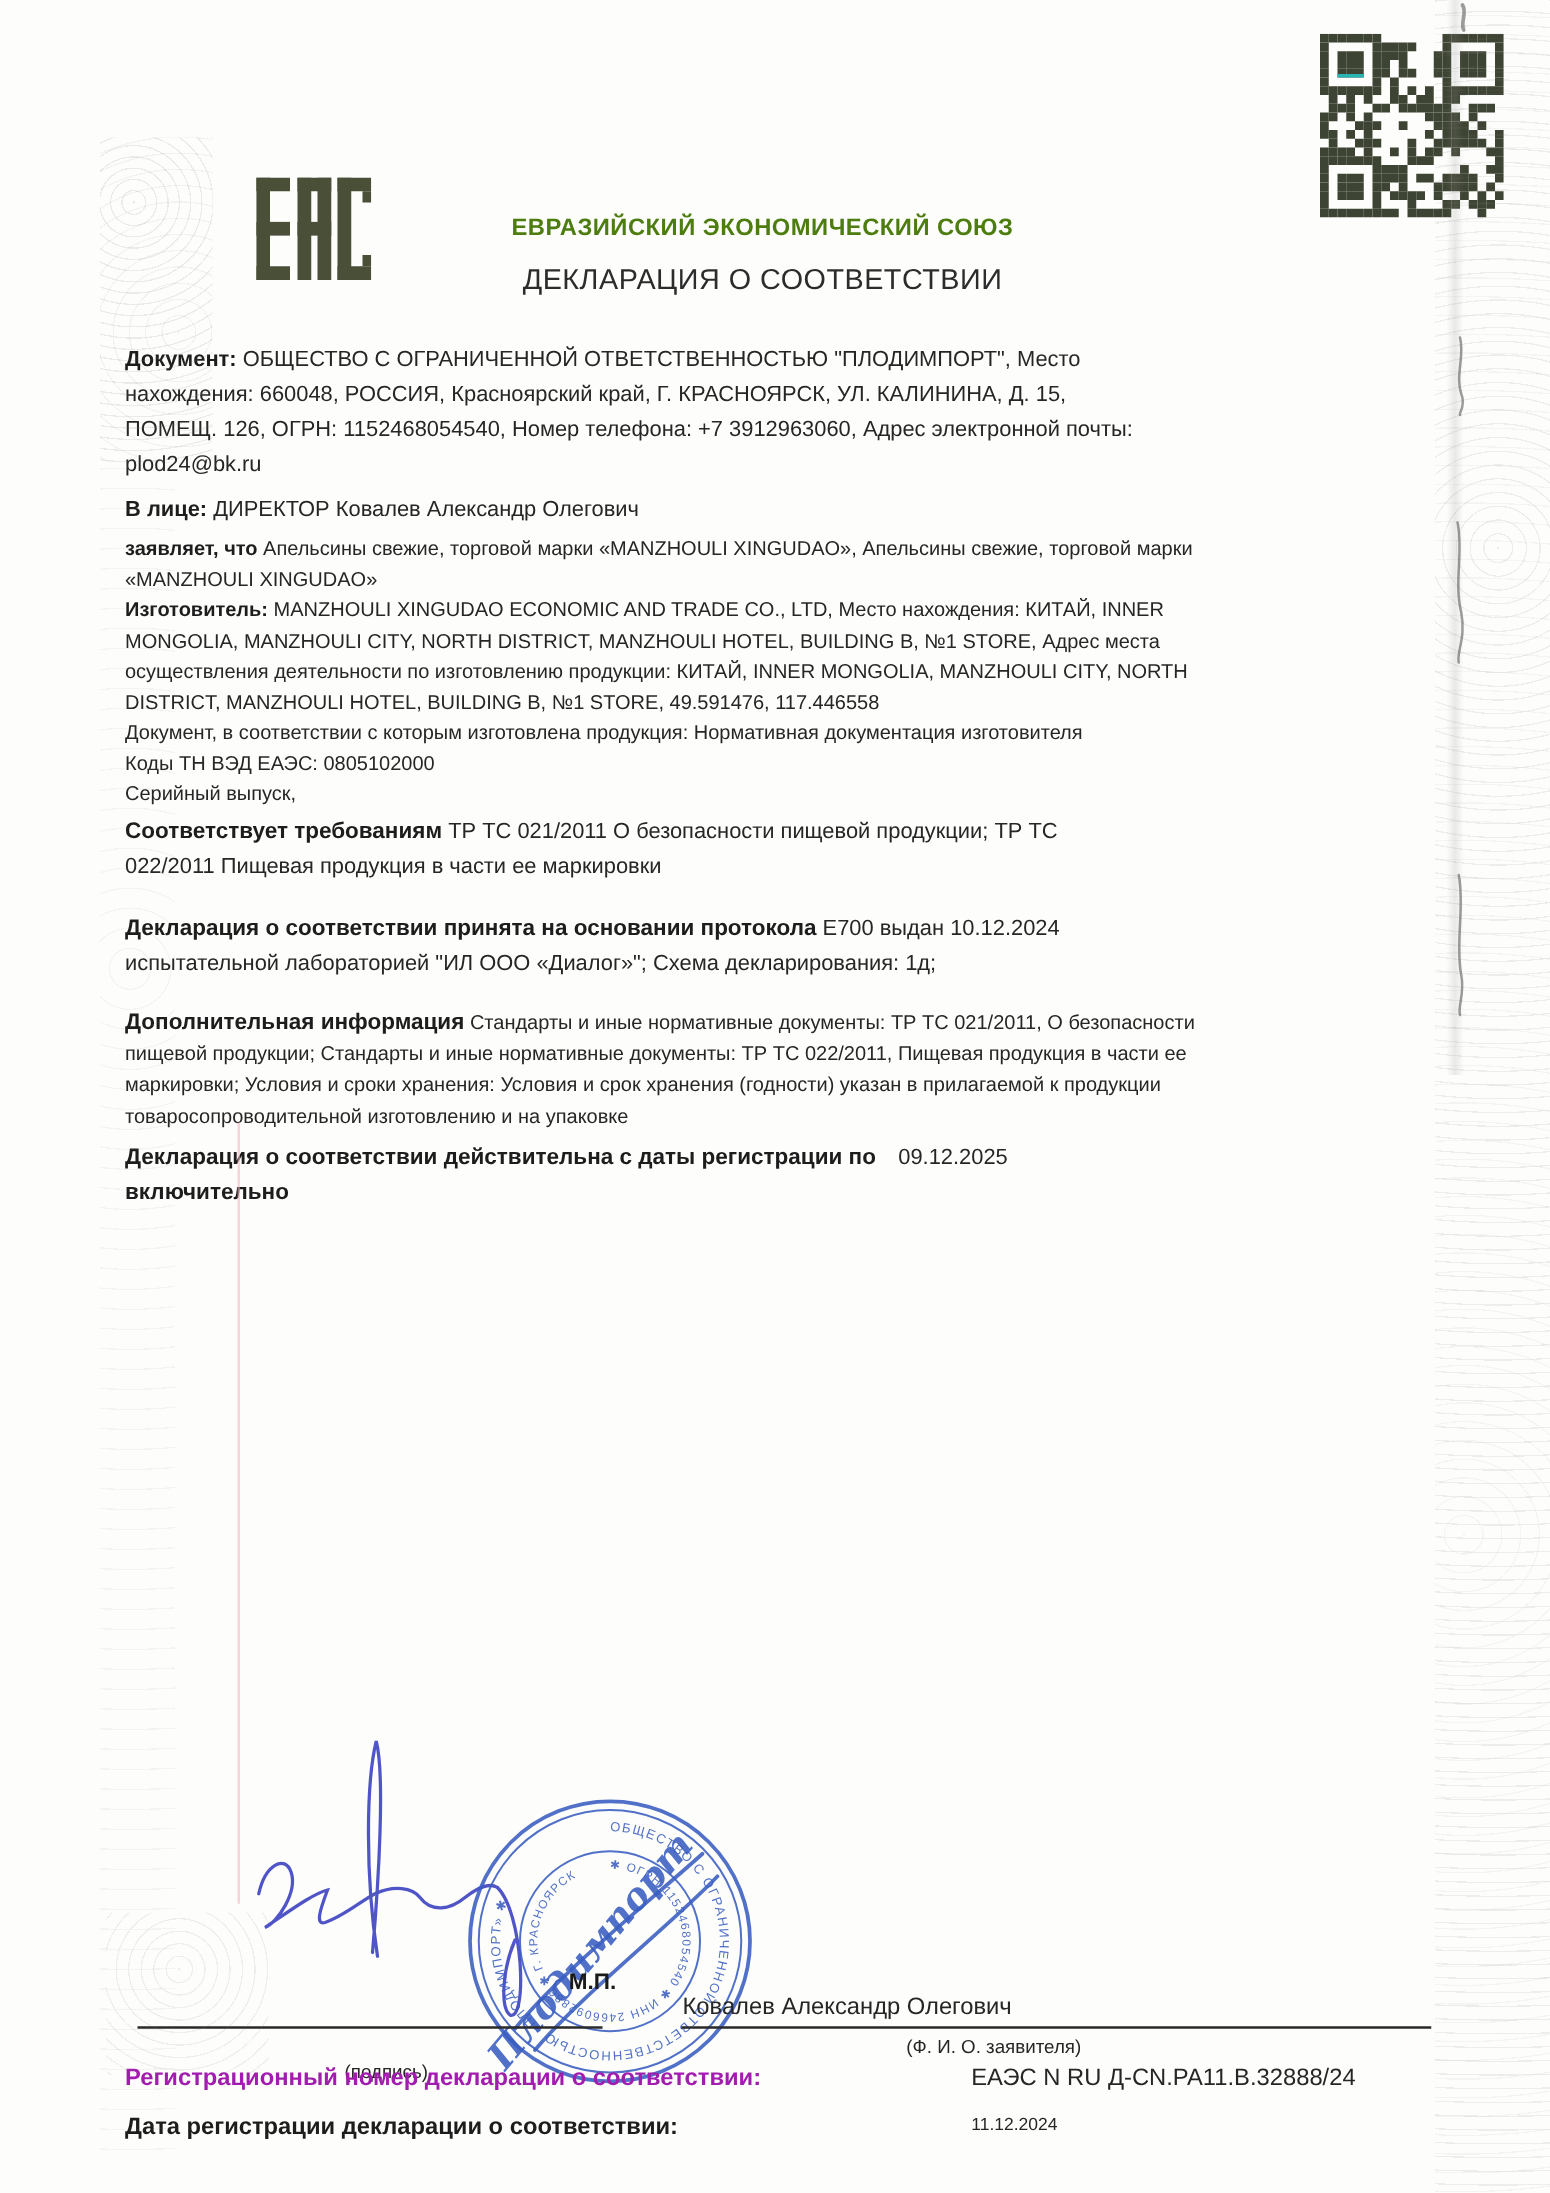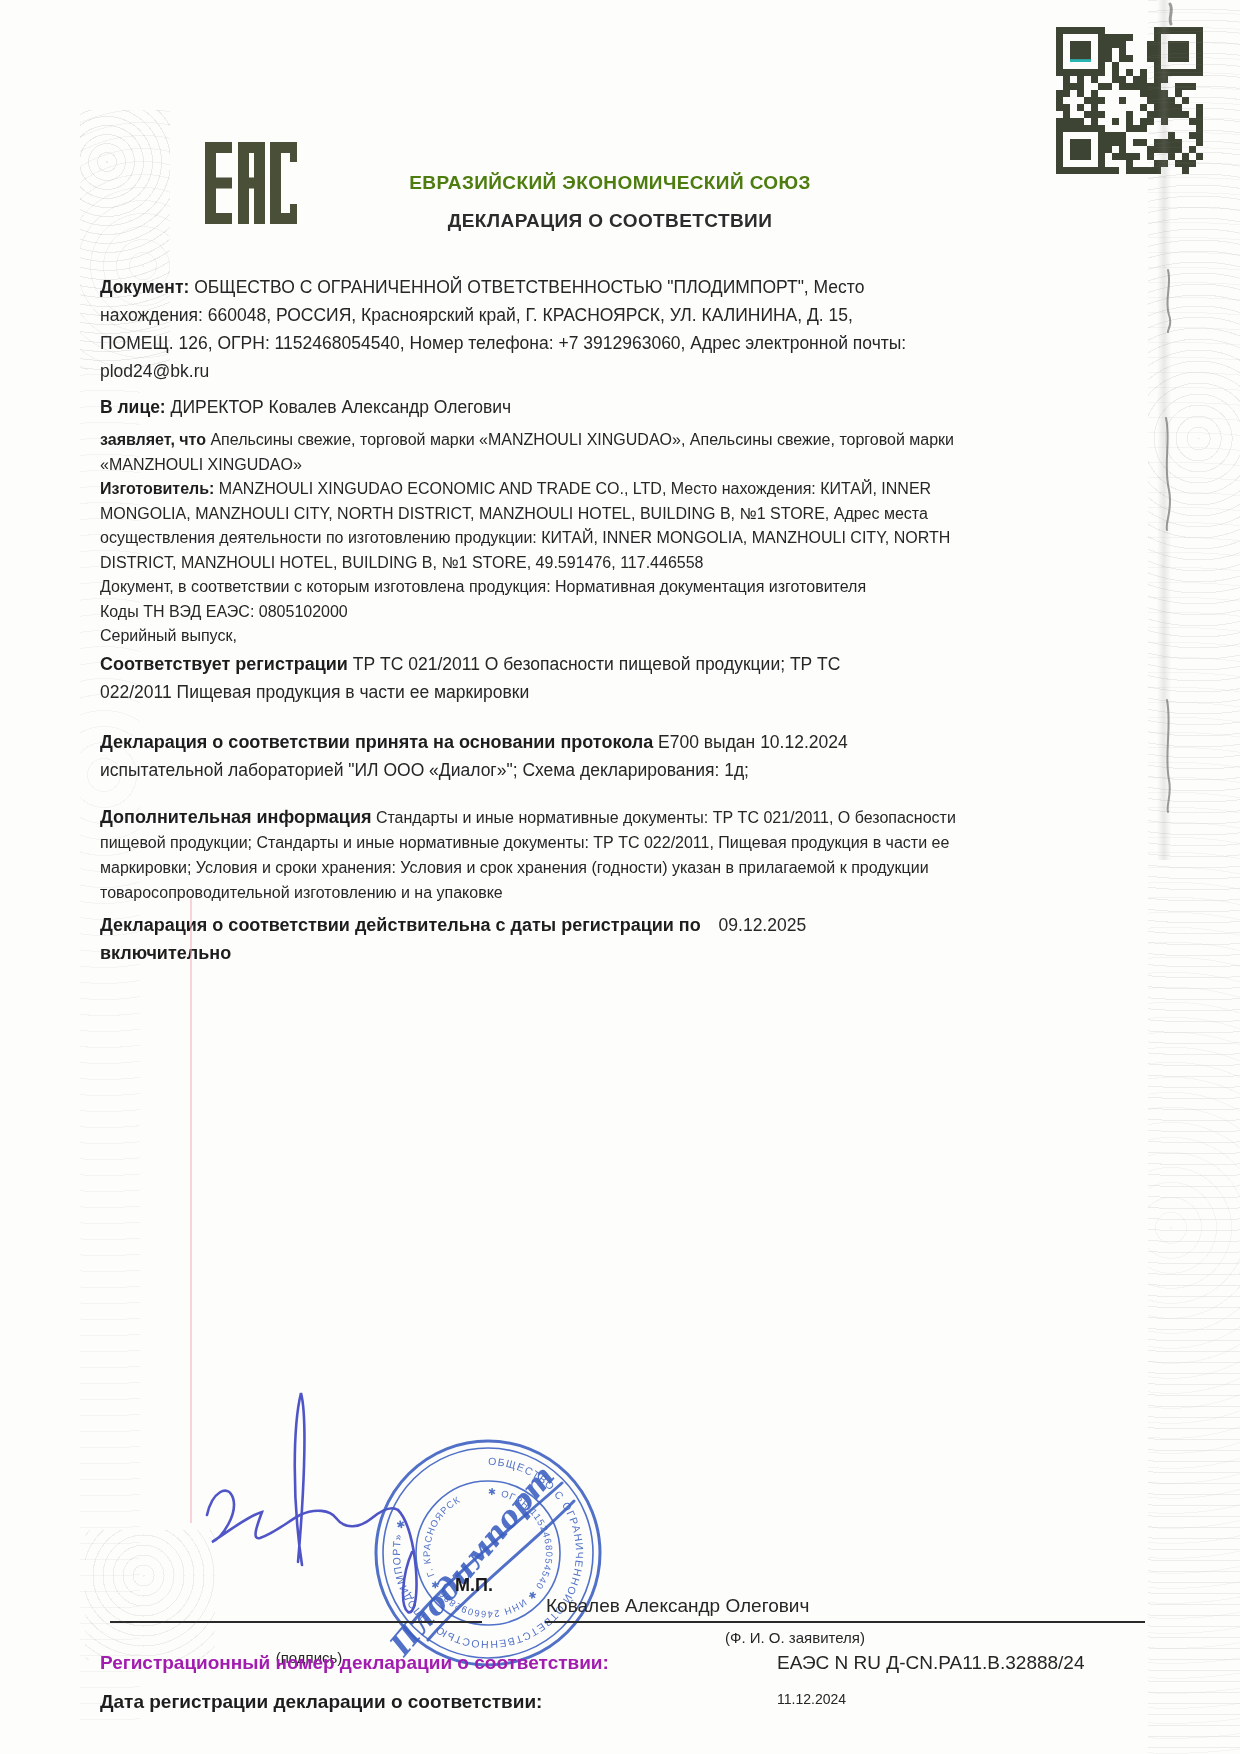--- a/index.html
+++ b/index.html
@@ -9,21 +9,21 @@
     background:#fdfdfb;
     font-family:"Liberation Sans","DejaVu Sans",sans-serif;
     color:#262626;
     overflow:hidden;
   }
   .abs { position:absolute; }
   
   .union-title { left:100px; top:172px; width:1020px; text-align:center;
     font-size:19px; font-weight:bold; letter-spacing:.4px; color:#4d7c0f; }
   .doc-title { left:100px; top:210px; width:1020px; text-align:center;
-    font-size:19px; font-weight:bold; letter-spacing:.4px; color:#2c2c2c; }
+    font-size:23px; font-weight:normal; letter-spacing:.4px; color:#2c2c2c; }
   
   .para { left:100px; width:1060px; }
   .p-applicant { top:273px; font-size:17.5px; line-height:28px; }
   .p-person    { top:393px; font-size:17.5px; line-height:28px; }
   .p-declares  { top:427px; font-size:16px;  line-height:25px; }
   .p-manuf     { top:477px; font-size:16px;  line-height:24.5px; }
   .p-comply    { top:650px; font-size:17.5px; line-height:28px; }
   .p-basis     { top:728px; font-size:17.5px; line-height:28px; }
   .p-addinfo   { top:805px; font-size:16px;  line-height:25px; }
   .p-validity  { top:911px; font-size:17.5px; line-height:28px; font-weight:bold; }
@@ -357,21 +357,21 @@
   <div><span class="lbl">Изготовитель:</span><span> MANZHOULI XINGUDAO ECONOMIC AND TRADE CO., LTD, Место нахождения: КИТАЙ, INNER</span></div>
   <div>MONGOLIA, MANZHOULI CITY, NORTH DISTRICT, MANZHOULI HOTEL, BUILDING B, №1 STORE, Адрес места</div>
   <div>осуществления деятельности по изготовлению продукции: КИТАЙ, INNER MONGOLIA, MANZHOULI CITY, NORTH</div>
   <div>DISTRICT, MANZHOULI HOTEL, BUILDING B, №1 STORE, 49.591476, 117.446558</div>
   <div>Документ, в соответствии с которым изготовлена продукция: Нормативная документация изготовителя</div>
   <div>Коды ТН ВЭД ЕАЭС: 0805102000</div>
   <div>Серийный выпуск,</div>
 </div>
 
 <div class="abs para p-comply">
-  <div><span class="lbl">Соответствует регистрации</span><span>   ТР ТС 021/2011 О безопасности пищевой продукции; ТР ТС</span></div>
+  <div><span class="lbl">Соответствует требованиям</span><span>   ТР ТС 021/2011 О безопасности пищевой продукции; ТР ТС</span></div>
   <div>022/2011 Пищевая продукция в части ее маркировки</div>
 </div>
 
 <div class="abs para p-basis">
   <div><span class="lbl">Декларация о соответствии принята на основании протокола</span><span> Е700 выдан 10.12.2024</span></div>
   <div>испытательной лабораторией "ИЛ ООО «Диалог»"; Схема декларирования: 1д;</div>
 </div>
 
 <div class="abs para p-addinfo">
   <div><span class="lbl">Дополнительная информация</span><span> Стандарты и иные нормативные документы: ТР ТС 021/2011, О безопасности</span></div>

